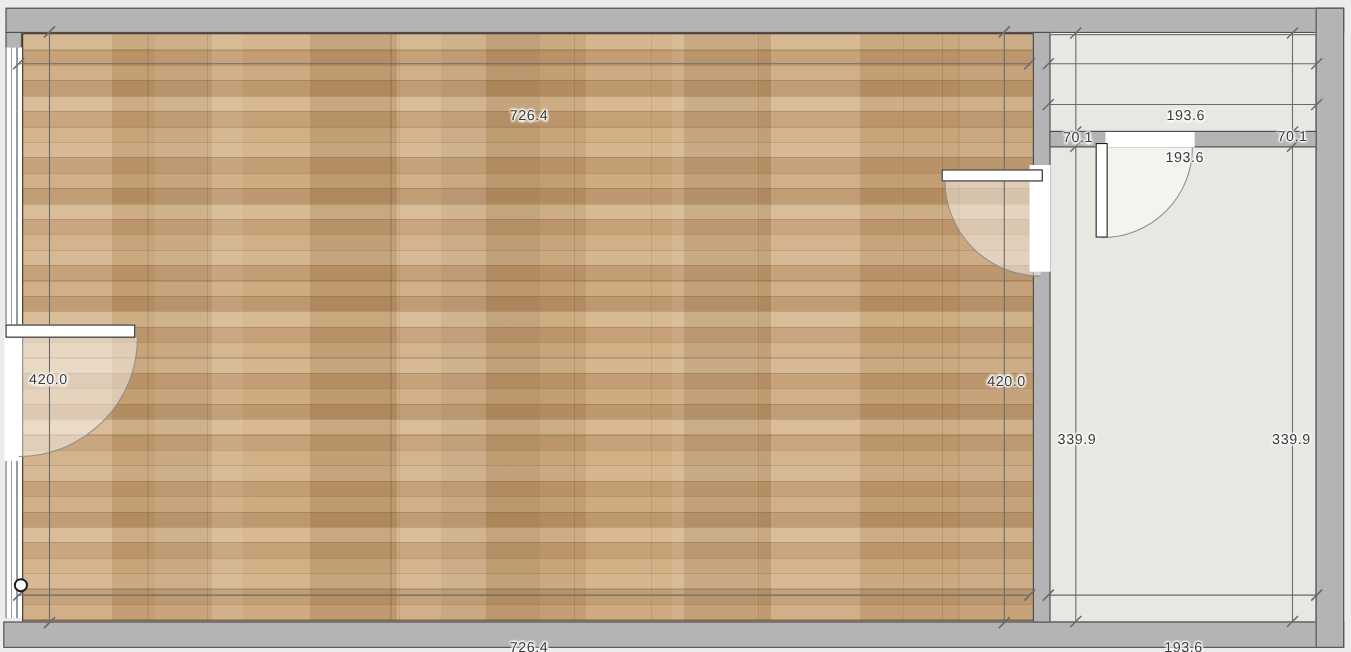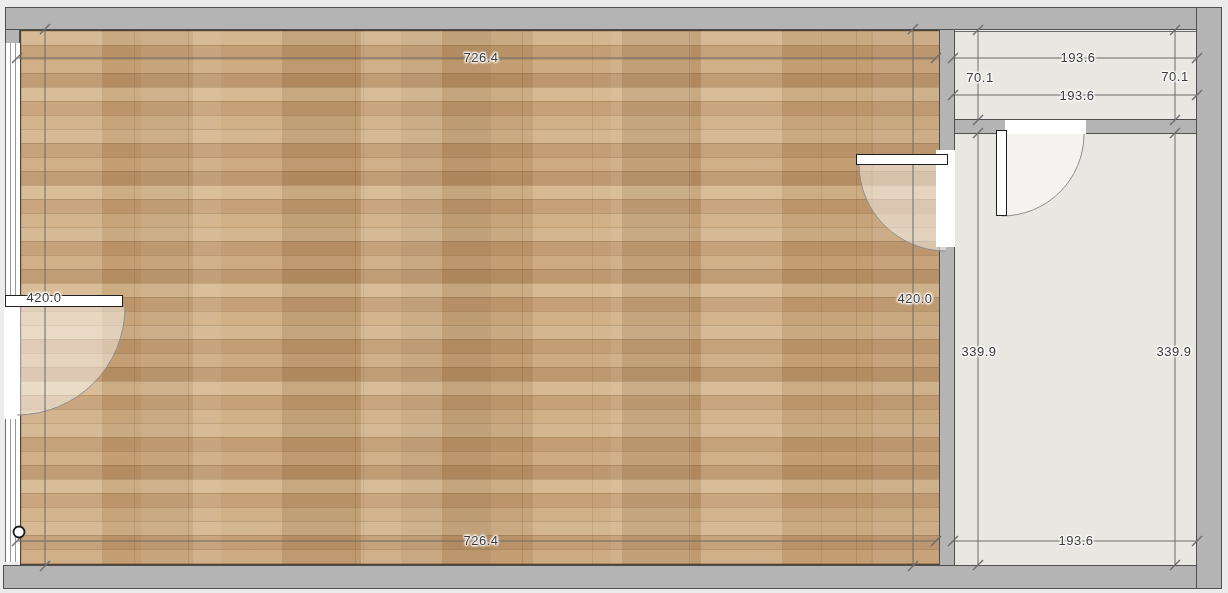--- a/index.html
+++ b/index.html
@@ -36,20 +36,21 @@
   }
   
   .leaf{background:#fff;border:1.5px solid #1f1f1f;box-sizing:border-box;z-index:5;}
   
   #overlay{left:0;top:0;z-index:4;pointer-events:none;}
   
   .dim-label{
     z-index:6;transform:translate(-50%,-50%);
     font-size:13px;color:#3a3a3a;white-space:nowrap;letter-spacing:0.5px;
     text-shadow:0 0 2px #fff,0 0 2px #fff,0 0 3px #fff,1px 1px 2px #fff,-1px -1px 2px #fff,1px -1px 2px #fff,-1px 1px 2px #fff;
+    margin-top:48px;
   }
 </style>
 </head>
 <body>
 
 <div id="canvas">
 
   <div class="abs floor-wood"></div>
   <div class="abs floor-light" style="left:953px;top:31px;width:244px;height:89px;"></div>
   <div class="abs floor-light" style="left:953px;top:132px;width:244px;height:434px;"></div>

